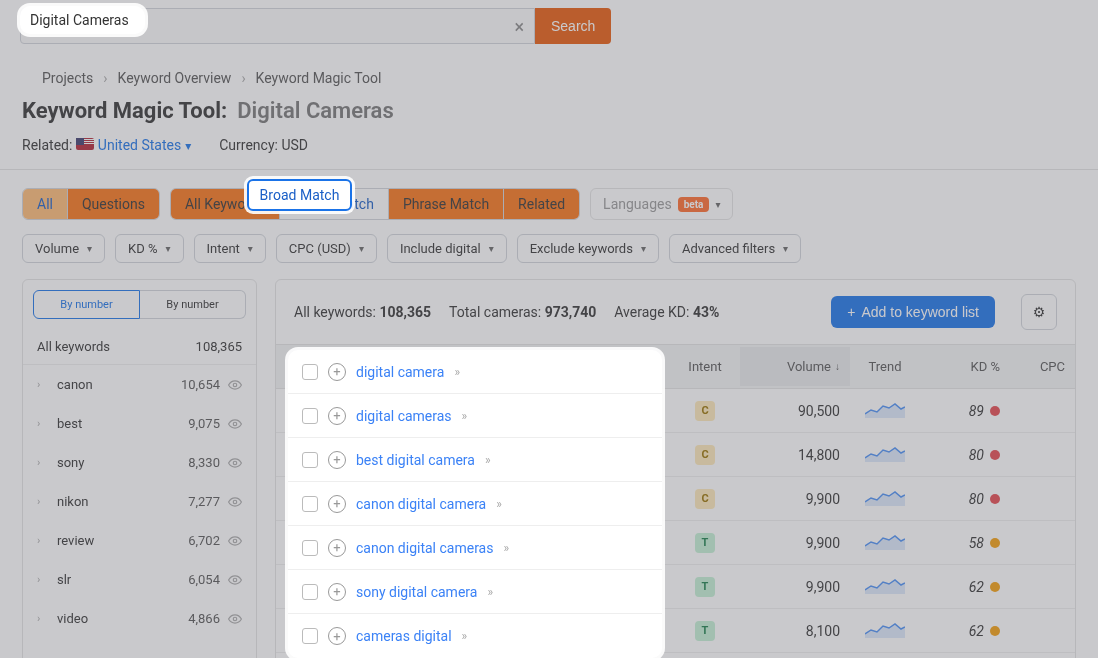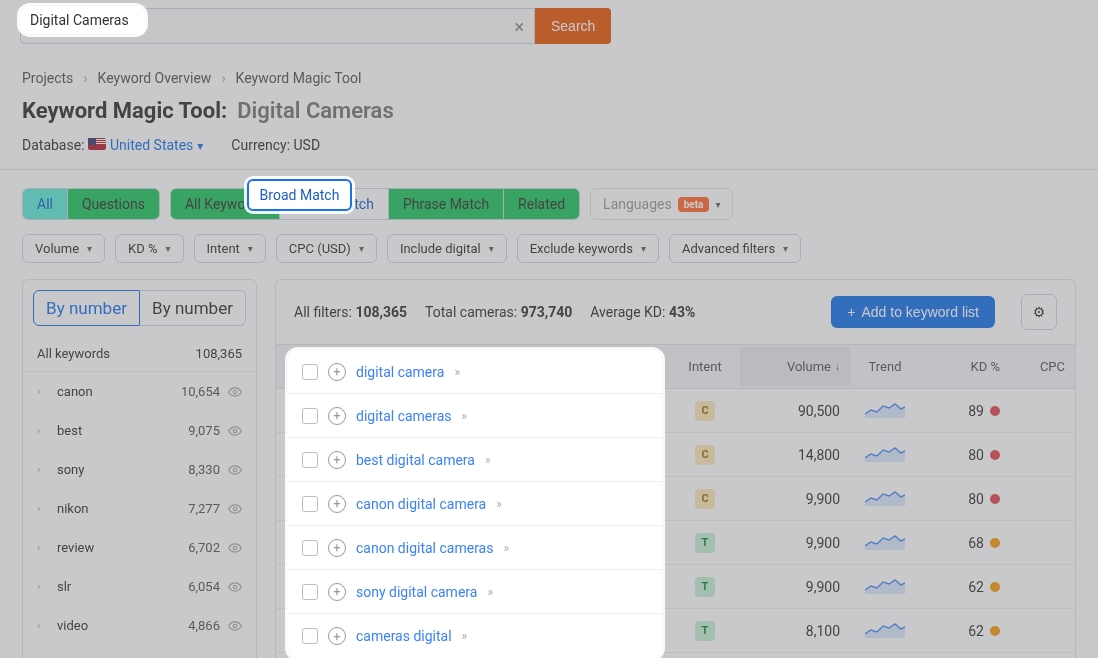--- a/index.html
+++ b/index.html
@@ -6,53 +6,53 @@
 body { font-family: -apple-system, BlinkMacSystemFont, "Segoe UI", Roboto, sans-serif; font-size: 14px; color: #333; background: #fff; position: relative; width: 1098px; height: 658px; overflow: hidden; }
 .overlay { position: absolute; inset: 0; background: rgba(100,100,110,0.35); z-index: 10; }
 .highlight { position: absolute; background: #fff; border-radius: 10px; z-index: 20; box-shadow: 0 0 0 3px rgba(255,255,255,0.9); }
 
 .topbar { display: flex; align-items: center; padding: 8px 20px 0; gap: 0; }
 .search-wrap { display: flex; align-items: center; width: 515px; height: 36px; border: 1px solid #d1d5db; border-radius: 4px 0 0 4px; background: #fafafa; position: relative; padding: 0 10px; }
 .search-input { border: none; background: transparent; flex: 1; font-size: 14px; outline: none; }
 .clear-x { color: #888; font-size: 18px; cursor: pointer; }
 .search-btn { background: #e8590b; color: #fff; border: none; height: 36px; padding: 0 16px; border-radius: 0 4px 4px 0; font-size: 14px; cursor: pointer; }
 
-.crumbs { display: flex; align-items: center; gap: 10px; padding: 26px 22px 8px; color: #555; font-size: 14px; }
+.crumbs { display: flex; align-items: center; gap: 10px; padding: 26px 22px 8px; color: #555; font-size: 14px; margin-left: 20px; }
 .crumbs .sep { color: #aaa; }
 
 .title-row { display: flex; align-items: baseline; gap: 10px; padding: 4px 22px 8px; }
 .title-row h1 { font-size: 22px; font-weight: 700; }
 .title-row .subj { font-size: 22px; color: #777; font-weight: 600; }
 
 .meta-row { display: flex; align-items: center; gap: 28px; padding: 6px 22px 16px; font-size: 14px; }
 .meta-row a { color: #1a73e8; text-decoration: none; }
 .flag { display: inline-block; width: 18px; height: 12px; margin-right: 4px; background: linear-gradient(to bottom, #b22234 0 7.7%, #fff 7.7% 15.4%, #b22234 15.4% 23%, #fff 23% 30.7%, #b22234 30.7% 38.4%, #fff 38.4% 46%, #b22234 46% 53.8%); position: relative; border-radius: 2px; }
 .flag::before { content: ''; position: absolute; left:0; top:0; width:8px; height:7px; background:#3c3b6e; }
 .chev { display: inline-block; color: #1a73e8; margin-left: 4px; font-size: 12px; }
 
 .divider { border-top: 1px solid #e4e4e4; margin: 0; }
 
 .filters-row { display: flex; align-items: center; gap: 10px; padding: 18px 22px 10px; flex-wrap: wrap; }
 .seg-group { display: inline-flex; border: 1px solid #d1d5db; border-radius: 6px; overflow: hidden; }
-.seg { padding: 7px 14px; border-right: 1px solid #d1d5db; background: #22c55e; font-size: 14px; cursor: pointer; }
+.seg { padding: 7px 14px; border-right: 1px solid #d1d5db; background: #f97316; font-size: 14px; cursor: pointer; }
 .seg:last-child { border-right: none; }
-.seg.active { background: #5eead4; color: #1a5fc7; }
+.seg.active { background: #fdba74; color: #1a5fc7; }
 .seg.active2 { background: #fff; color: #1a5fc7; }
 .lang-btn { display: inline-flex; align-items: center; gap: 6px; padding: 7px 12px; border: 1px solid #e4e4e4; border-radius: 6px; color: #999; background: #fff; }
 .beta { background: #ff6b2b; color: #fff; font-size: 10px; padding: 2px 6px; border-radius: 4px; font-weight: 700; }
 .caret { font-size: 10px; color: #666; }
 
 .dd-row { display: flex; align-items: center; gap: 10px; padding: 4px 22px 16px; flex-wrap: wrap; }
 .dd { display: inline-flex; align-items: center; gap: 8px; padding: 6px 12px; border: 1px solid #d1d5db; border-radius: 6px; background: #fff; font-size: 13px; cursor: pointer; }
 
 .main { display: flex; padding: 0 22px; gap: 18px; }
 
 .sidebar { width: 235px; border: 1px solid #e4e4e4; border-radius: 6px; background: #fff; }
 .sb-tabs { display: flex; padding: 10px; gap: 0; }
-.sb-tab { flex: 1; text-align: center; padding: 7px 4px; border: 1px solid #d1d5db; font-size: 17px; cursor: pointer; }
+.sb-tab { flex: 1; text-align: center; padding: 7px 4px; border: 1px solid #d1d5db; font-size: 11px; cursor: pointer; }
 .sb-tab:first-child { border-radius: 6px 0 0 6px; }
 .sb-tab:last-child { border-radius: 0 6px 6px 0; border-left: none; }
 .sb-tab.active { border-color: #1a73e8; color: #1a73e8; }
 .sb-all { display: flex; justify-content: space-between; padding: 10px 14px; font-size: 13px; border-bottom: 1px solid #eee; }
 .sb-item { display: flex; align-items: center; padding: 12px 14px; gap: 8px; font-size: 13px; }
 .sb-item .ar { color: #aaa; font-size: 11px; width: 12px; }
 .sb-item .nm { flex: 1; }
 .sb-item .ct { color: #555; }
 .eye { width: 14px; height: 14px; color: #aaa; }
 
@@ -72,21 +72,21 @@
 .th-kd { width: 90px; text-align: right; }
 .th-cpc { width: 65px; text-align: right; }
 
 .trow { display: flex; align-items: center; border-bottom: 1px solid #eee; height: 44px; font-size: 14px; }
 .td { padding: 10px; }
 .td-chk { width: 40px; text-align: center; }
 .td-kw { flex: 1; display: flex; align-items: center; gap: 8px; }
 .td-int { width: 70px; text-align: center; }
 .td-vol { width: 110px; text-align: right; }
 .td-trend { width: 70px; text-align: center; }
-.td-kd { width: 90px; text-align: right; display: flex; align-items: center; justify-content: flex-end; gap: 6px; }
+.td-kd { width: 90px; text-align: right; display: flex; align-items: center; justify-content: flex-end; gap: 6px; font-style: italic; }
 .td-cpc { width: 65px; text-align: right; color: #888; }
 
 .kw-link { color: #3b82f6; }
 .plus-ic { width: 18px; height: 18px; border: 1.5px solid #999; border-radius: 50%; display: inline-flex; align-items: center; justify-content: center; color: #999; font-size: 13px; line-height: 1; }
 .expand-ic { color: #aaa; font-size: 12px; }
 .chk { width: 16px; height: 16px; border: 1.5px solid #bbb; border-radius: 3px; display: inline-block; }
 .intent-badge { display: inline-flex; width: 20px; height: 20px; border-radius: 4px; align-items: center; justify-content: center; font-size: 11px; font-weight: 700; }
 .intent-C { background: #fde9b8; color: #9a7200; }
 .intent-T { background: #c4f0d4; color: #1a7f4a; }
 .kd-dot { width: 10px; height: 10px; border-radius: 50%; display: inline-block; }
@@ -114,21 +114,21 @@
   <span>Keyword Magic Tool</span>
 </div>
 
 <div class="title-row">
   <h1>Keyword Magic Tool:</h1>
   <span class="subj">Digital Cameras</span>
 </div>
 
 <div class="meta-row">
   <span>
-    <span>Database:</span>
+    <span>Related:</span>
     <a href="#"><span class="flag"></span><span>United States</span><span class="chev">▾</span></a>
   </span>
   <span>Currency: USD</span>
 </div>
 
 <div class="divider"></div>
 
 <div class="filters-row">
   <div class="seg-group">
     <div class="seg active">All</div>
@@ -250,21 +250,21 @@
           <svg class="eye" viewBox="0 0 24 24" fill="none" stroke="currentColor" stroke-width="2">
             <path d="M1 12s4-7 11-7 11 7 11 7-4 7-11 7-11-7-11-7z"></path>
             <circle cx="12" cy="12" r="3"></circle>
           </svg>
         </div>
       </div>
   </div>
 
   <div class="content">
     <div class="stats">
-      <span><span>All filters:</span> <strong>108,365</strong></span>
+      <span><span>All keywords:</span> <strong>108,365</strong></span>
       <span><span>Total cameras:</span> <strong>973,740</strong></span>
       <span><span>Average KD:</span> <strong>43%</strong></span>
       <button class="add-btn">
           <span>+</span>
           <span>Add to keyword list</span>
         </button>
       <div class="cfg-btn">
           <span>⚙</span>
         </div>
     </div>
@@ -345,21 +345,21 @@
             <span class="kw-link">canon digital camera</span>
             <span class="expand-ic">»</span>
           </div>
           <div class="td td-int"><span class="intent-badge intent-T">T</span></div>
           <div class="td td-vol">9,900</div>
           <div class="td td-trend"><svg class="spark" viewBox="0 0 40 18">
               <path class="area" d="M0 14 L6 10 L12 12 L18 6 L24 8 L30 4 L36 9 L40 7 L40 18 L0 18 Z"></path>
               <path d="M0 14 L6 10 L12 12 L18 6 L24 8 L30 4 L36 9 L40 7"></path>
             </svg></div>
           <div class="td td-kd">
-            <span>68</span>
+            <span>58</span>
             <span class="kd-dot" style="background:#f59e0b"></span>
           </div>
           <div class="td td-cpc"></div>
         </div>
         <div class="trow">
           <div class="td td-chk"><span class="chk"></span></div>
           <div class="td td-kw">
             <span class="plus-ic">+</span>
             <span class="kw-link">canon digital cameras</span>
             <span class="expand-ic">»</span>

